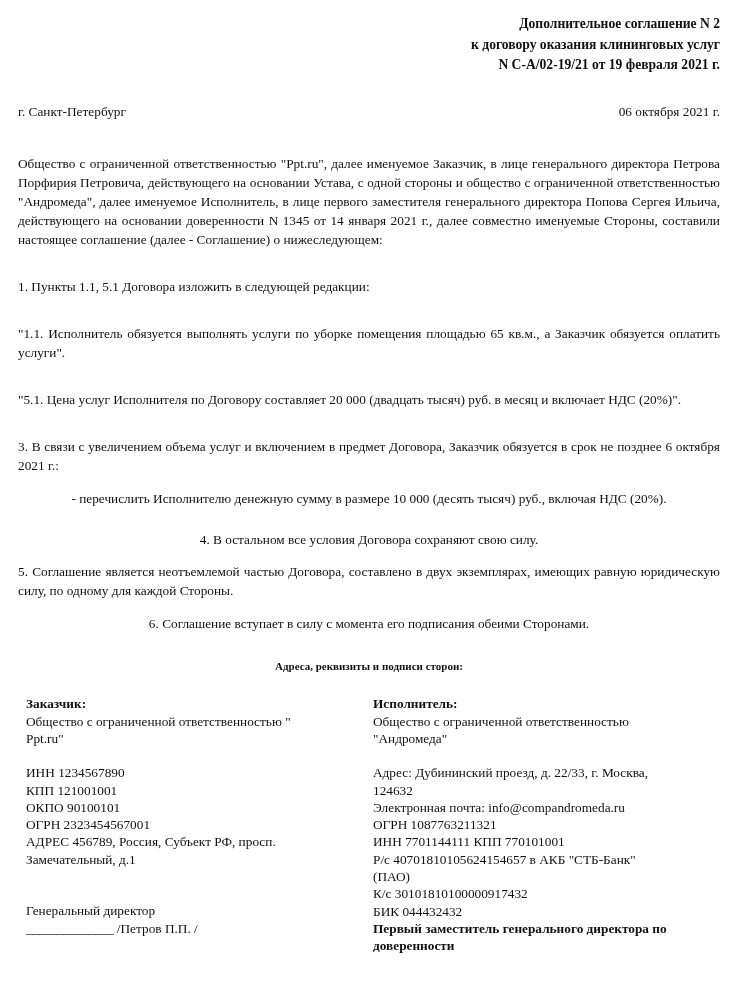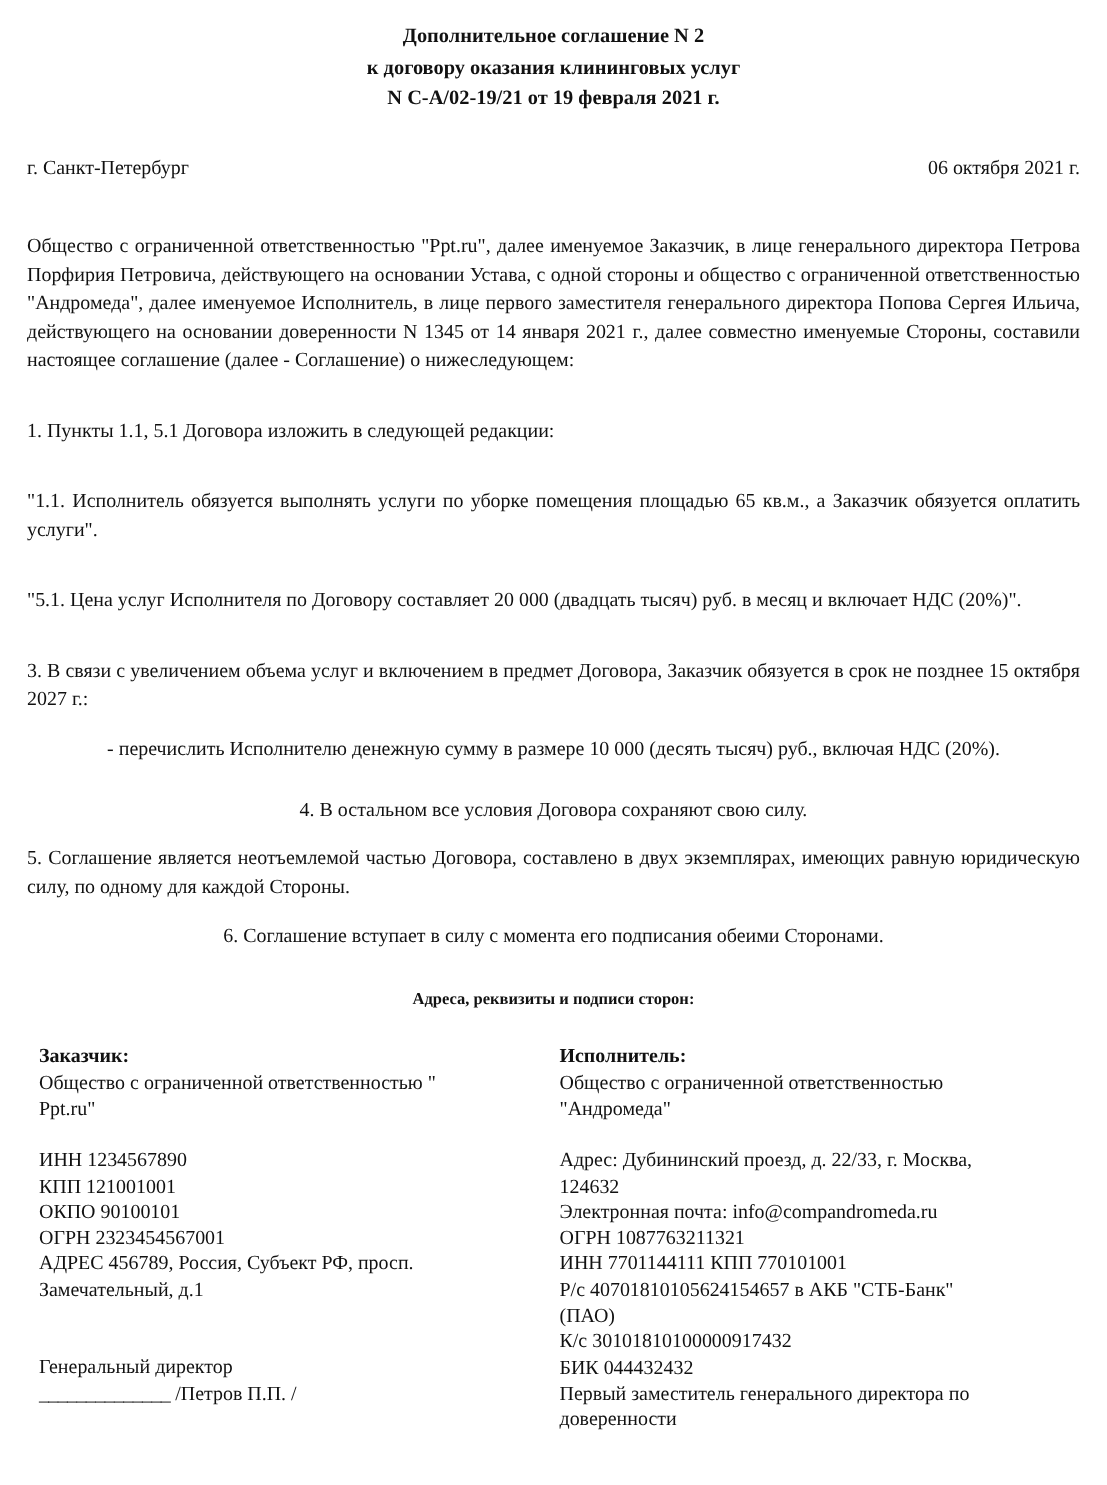--- a/index.html
+++ b/index.html
@@ -26,21 +26,21 @@
   }
 
   
   .title-block {
     padding-top: 14px;
     text-align: center;
     font-weight: bold;
     font-size: 13.6px;
     line-height: 1.52;
   }
-  .title-line { display: block; }
+  .title-line { display: block; text-align: right; }
 
   
   .city-date {
     display: flex;
     justify-content: space-between;
     align-items: baseline;
     margin-top: 27px;
     gap: 42px;
   }
   .city-date .city { text-align: left; }
@@ -98,21 +98,21 @@
     display: block;
     margin-top: 1px;
     white-space: nowrap;
   }
   .sign-rule {
     letter-spacing: -0.4px;
   }
   .sign-name { }
 
   .left-role-block { margin-top: 34px; }
-  .right-sign-block { margin-top: 0px; }
+  .right-sign-block { margin-top: 0px; font-weight: bold; }
 </style>
 </head>
 <body>
 
 <div class="page">
 
   <div class="title-block">
     <span class="title-line">Дополнительное соглашение N 2</span>
     <span class="title-line">к договору оказания клининговых услуг</span>
     <span class="title-line">N С-А/02-19/21 от 19 февраля 2021 г.</span>
@@ -122,21 +122,21 @@
     <span class="city">г. Санкт-Петербург</span>
     <span class="date">06 октября 2021 г.</span>
   </div>
 
   <p class="intro">Общество с ограниченной ответственностью "Ppt.ru", далее именуемое Заказчик, в лице генерального директора Петрова Порфирия Петровича, действующего на основании Устава, с одной стороны и общество с ограниченной ответственностью "Андромеда", далее именуемое Исполнитель, в лице первого заместителя генерального директора Попова Сергея Ильича, действующего на основании доверенности N 1345 от 14 января 2021 г., далее совместно именуемые Стороны, составили настоящее соглашение (далее - Соглашение) о нижеследующем:</p>
 
   <div class="clauses">
     <p class="para gap-lg">1. Пункты 1.1, 5.1 Договора изложить в следующей редакции:</p>
     <p class="para gap-lg">"1.1. Исполнитель обязуется выполнять услуги по уборке помещения площадью 65 кв.м., а Заказчик обязуется оплатить услуги".</p>
     <p class="para gap-lg">"5.1. Цена услуг Исполнителя по Договору составляет 20 000 (двадцать тысяч) руб. в месяц и включает НДС (20%)".</p>
-    <p class="para gap-lg">3. В связи с увеличением объема услуг и включением в предмет Договора, Заказчик обязуется в срок не позднее 15 октября 2027 г.:</p>
+    <p class="para gap-lg">3. В связи с увеличением объема услуг и включением в предмет Договора, Заказчик обязуется в срок не позднее 6 октября 2021 г.:</p>
     <p class="para gap-sm tight">- перечислить Исполнителю денежную сумму в размере 10 000 (десять тысяч) руб., включая НДС (20%).</p>
     <p class="para gap-md tight">4. В остальном все условия Договора сохраняют свою силу.</p>
     <p class="para gap-sm">5. Соглашение является неотъемлемой частью Договора, составлено в двух экземплярах, имеющих равную юридическую силу, по одному для каждой Стороны.</p>
     <p class="para gap-sm tight">6. Соглашение вступает в силу с момента его подписания обеими Сторонами.</p>
   </div>
 
   <div class="req-heading">Адреса, реквизиты и подписи сторон:</div>
 
   <div class="columns">
 

